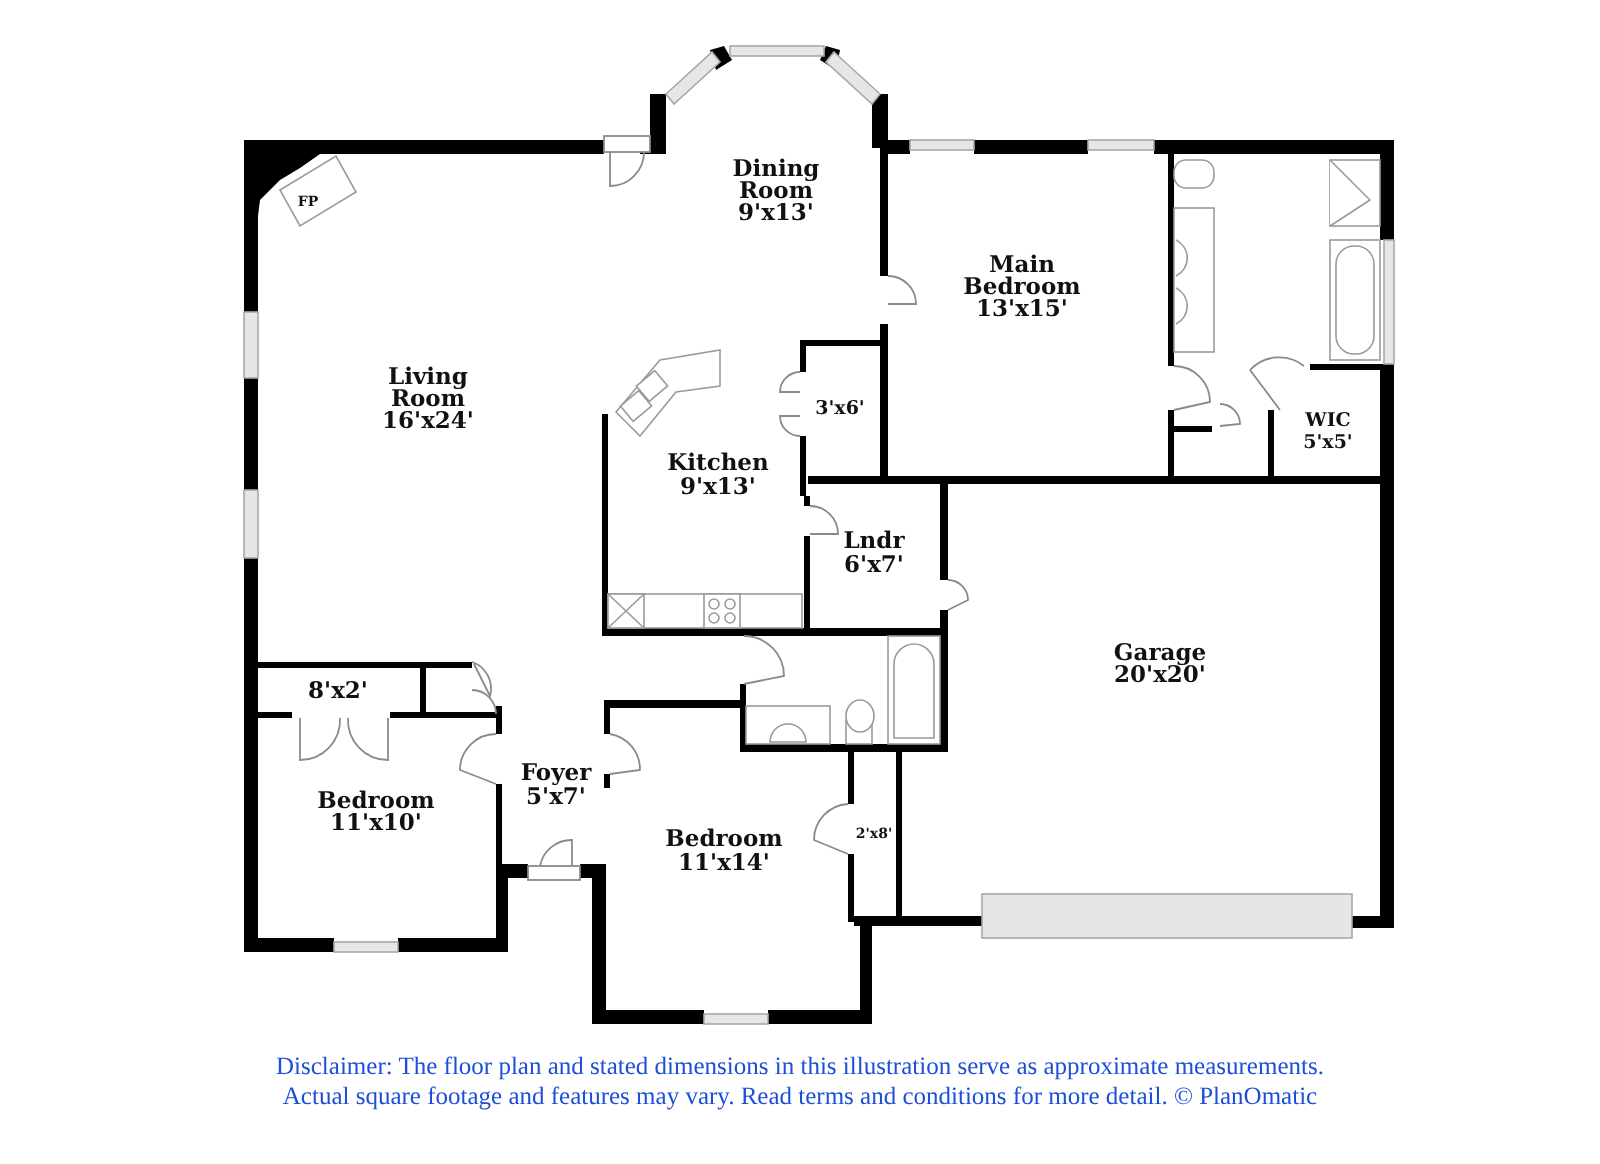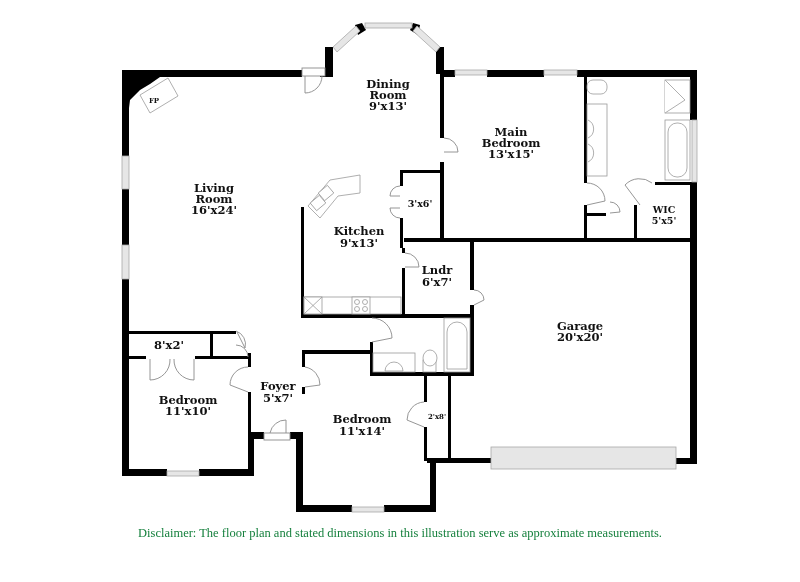--- a/index.html
+++ b/index.html
@@ -7,21 +7,21 @@
   #plan { position: absolute; left: 0; top: 0; width: 800px; height: 582px; }
   .wall { fill: #000000; }
   .fix { stroke: #9a9a9a; stroke-width: 0.8; fill: #ffffff; }
   .win { fill: #e6e6e6; stroke: #a8a8a8; stroke-width: 0.8; }
   .door { stroke: #8a8a8a; stroke-width: 0.9; fill: none; }
   .doorleaf { stroke: #8a8a8a; stroke-width: 0.9; fill: #ffffff; }
   .lbl { font-family: "DejaVu Serif", serif; font-weight: bold; fill: #111; text-anchor: middle; }
   .lbl-lg { font-size: 11.5px; }
   .lbl-sm { font-size: 9.5px; }
   .lbl-xs { font-size: 7px; }
-  .disclaimer { position: absolute; left: 0; top: 526px; width: 800px; text-align: center; font-family: "Liberation Serif", serif; font-size: 12.5px; line-height: 15px; color: #15803d; }
+  .disclaimer { position: absolute; left: 0; top: 526px; width: 800px; text-align: center; font-family: "Liberation Serif", serif; font-size: 12.5px; line-height: 15px; color: #1d4ed8; }
 </style>
 </head>
 <body>
 
 <svg id="plan" viewBox="0 0 800 582" xmlns="http://www.w3.org/2000/svg">
 
   <g>
 
     <rect class="wall" x="122" y="70" width="180" height="7"></rect>
 
@@ -230,13 +230,14 @@
 
     <text class="lbl lbl-lg" x="362" y="423">Bedroom</text>
     <text class="lbl lbl-lg" x="362" y="435">11'x14'</text>
 
     <text class="lbl lbl-xs" x="437" y="419">2'x8'</text>
   </g>
 </svg>
 
 <div class="disclaimer">
   <div>Disclaimer: The floor plan and stated dimensions in this illustration serve as approximate measurements.</div>
+  <div>Actual square footage and features may vary. Read terms and conditions for more detail. © PlanOmatic</div>
 </div>
 
 </body></html>

